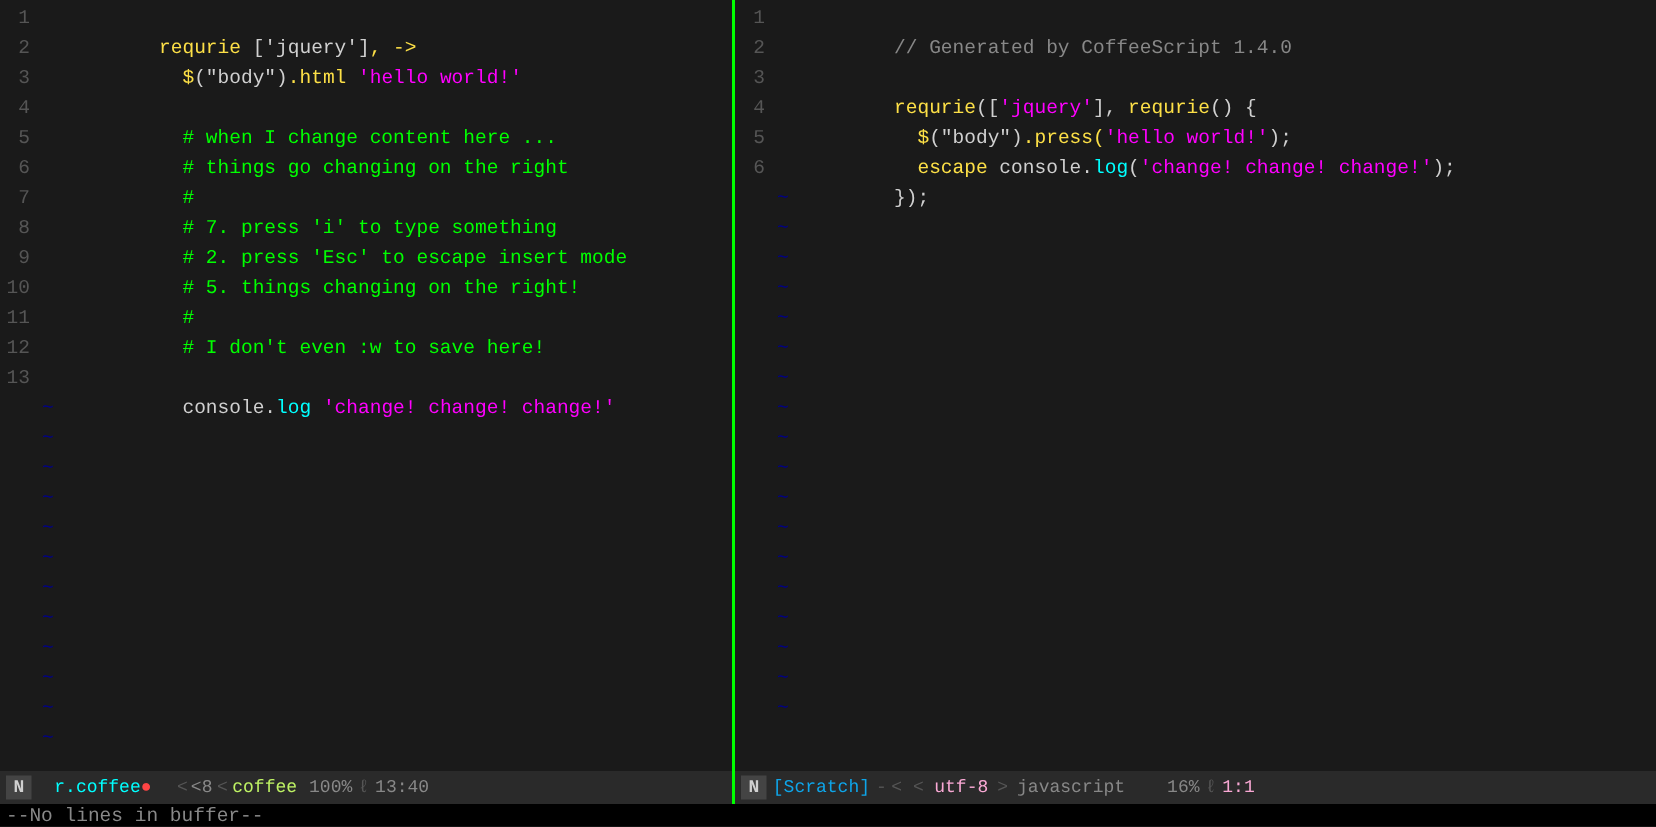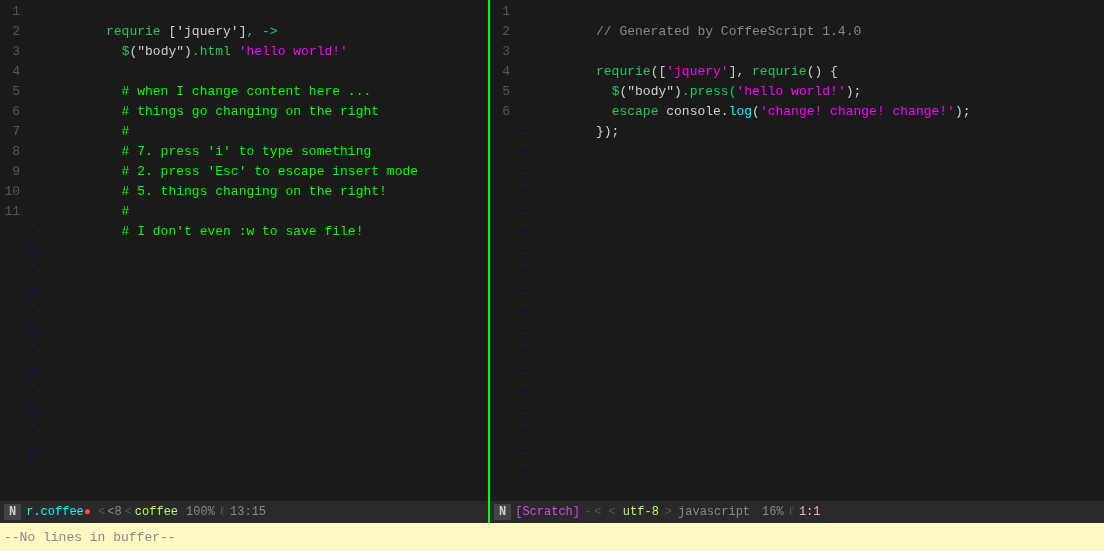--- a/index.html
+++ b/index.html
@@ -74,21 +74,21 @@
 
     .tilde-line .line-num {
       color: #00008b;
     }
 
     .tilde-char {
       color: #00008b;
     }
 
     
-    .c-yellow { color: #22c55e; }
+    .c-yellow { color: #fde047; }
     .c-cyan { color: #00ffff; }
     .c-magenta { color: #ff00ff; }
     .c-gray { color: #888888; }
     .c-comment { color: #00ff00; }
     .c-normal { color: #d0d0d0; }
     .c-blue { color: #6699ff; }
 
     
     .status-bar {
       height: 22px;
@@ -123,22 +123,22 @@
       font-weight: bold;
     }
 
     .mode-n {
       background: #444;
       color: #d0d0d0;
     }
 
     
     .command-line {
-      height: 28px;
-      background: #fef9c3;
+      height: 15px;
+      background: #000000;
       color: #888;
       font-family: 'Courier New', monospace;
       font-size: 13px;
       padding: 2px 4px;
       display: flex;
       align-items: center;
     }
   </style>
 </head>
 <body>
@@ -212,25 +212,35 @@
       <div class="line">
         <span class="line-num">10</span>
         <span class="line-content">
           <span class="c-comment">  #</span>
         </span>
       </div>
 
       <div class="line">
         <span class="line-num">11</span>
         <span class="line-content">
-          <span class="c-comment">  # I don't even :w to save file!</span>
-        </span>
-      </div>
-
-
+          <span class="c-comment">  # I don't even :w to save here!</span>
+        </span>
+      </div>
+
+      <div class="line">
+        <span class="line-num">12</span>
+        <span class="line-content"></span>
+      </div>
+
+      <div class="line">
+        <span class="line-num">13</span>
+        <span class="line-content">
+          <span class="c-normal">  console.</span><span class="c-cyan">log</span><span class="c-normal"> </span><span class="c-magenta">'change! change! change!'</span>
+        </span>
+      </div>
 
       <div class="tilde-line">
           <span class="line-num c-blue"> </span>
           <span class="tilde-char">~</span>
         </div>
       <div class="tilde-line">
           <span class="line-num c-blue"> </span>
           <span class="tilde-char">~</span>
         </div>
       <div class="tilde-line">
@@ -391,40 +401,40 @@
           <span class="line-num c-blue"> </span>
           <span class="tilde-char">~</span>
         </div>
     </div>
   </div>
 </div>
 
 <div class="status-bar">
   <div class="status-left">
     <span class="mode-badge mode-n">N</span>
-    <span style="color:#888;margin:0 5px;">
+    <span style="color:#888;margin:0 15px;">
       <span style="color:#00ffff;">r.coffee</span><span style="color:#ff4444;">●</span>
     </span>
     <span style="color:#555;margin:0 2px;">&lt;</span>
     <span style="color:#888;">&lt;8</span>
     <span style="color:#555;margin:0 3px;">&lt;</span>
     <span style="color:#bef264;">coffee</span>
     <span style="color:#888;margin-left:8px;">100%</span>
     <span style="color:#555;margin:0 4px;">ℓ</span>
-    <span style="color:#888;">13:15</span>
+    <span style="color:#888;">13:40</span>
   </div>
   <div class="status-right">
     <span class="mode-badge mode-n">N</span>
-    <span style="color:#d946ef;margin:0 4px;">[Scratch]</span>
+    <span style="color:#0ea5e9;margin:0 4px;">[Scratch]</span>
     <span style="color:#555;">-</span>
     <span style="color:#555;margin:0 3px;">&lt; &lt;</span>
-    <span style="color:#bef264;margin:0 4px;">utf-8</span>
+    <span style="color:#f9a8d4;margin:0 4px;">utf-8</span>
     <span style="color:#555;margin:0 2px;">&gt;</span>
     <span style="color:#888;margin:0 4px;">javascript</span>
-    <span style="color:#888;margin-left:8px;">16%</span>
+    <span style="color:#888;margin-left:24px;">16%</span>
     <span style="color:#555;margin:0 4px;">ℓ</span>
     <span style="color:#f9a8d4;">1:1</span>
   </div>
 </div>
 
 <div class="command-line">
   <span>--No lines in buffer--</span>
 </div>
 
 </body></html>

